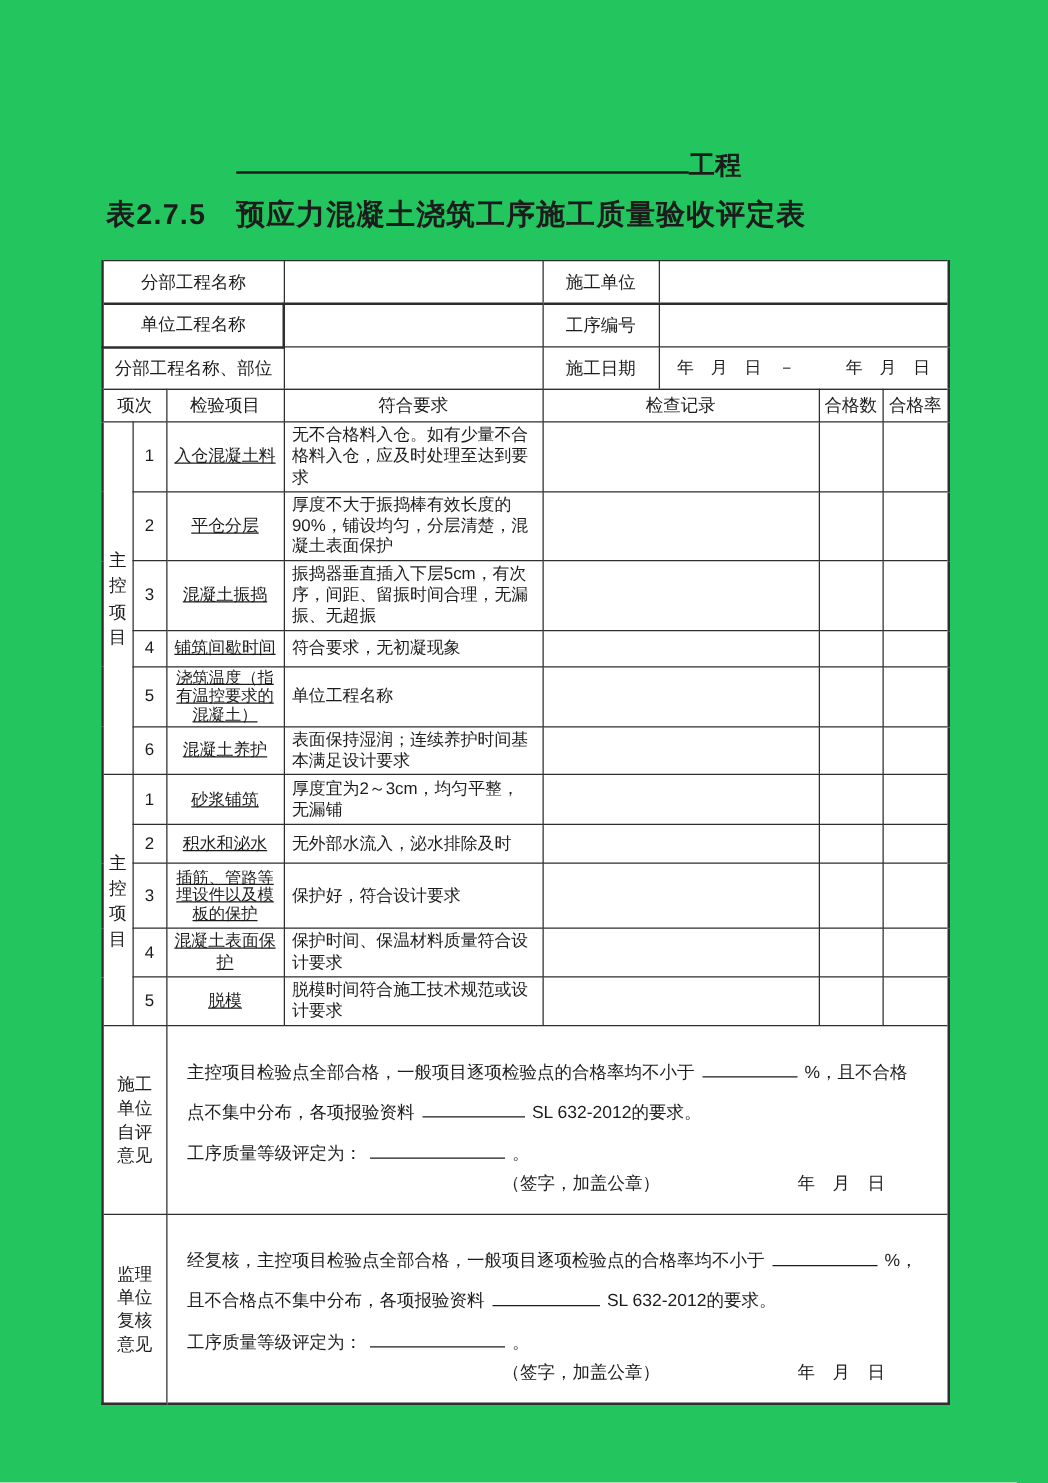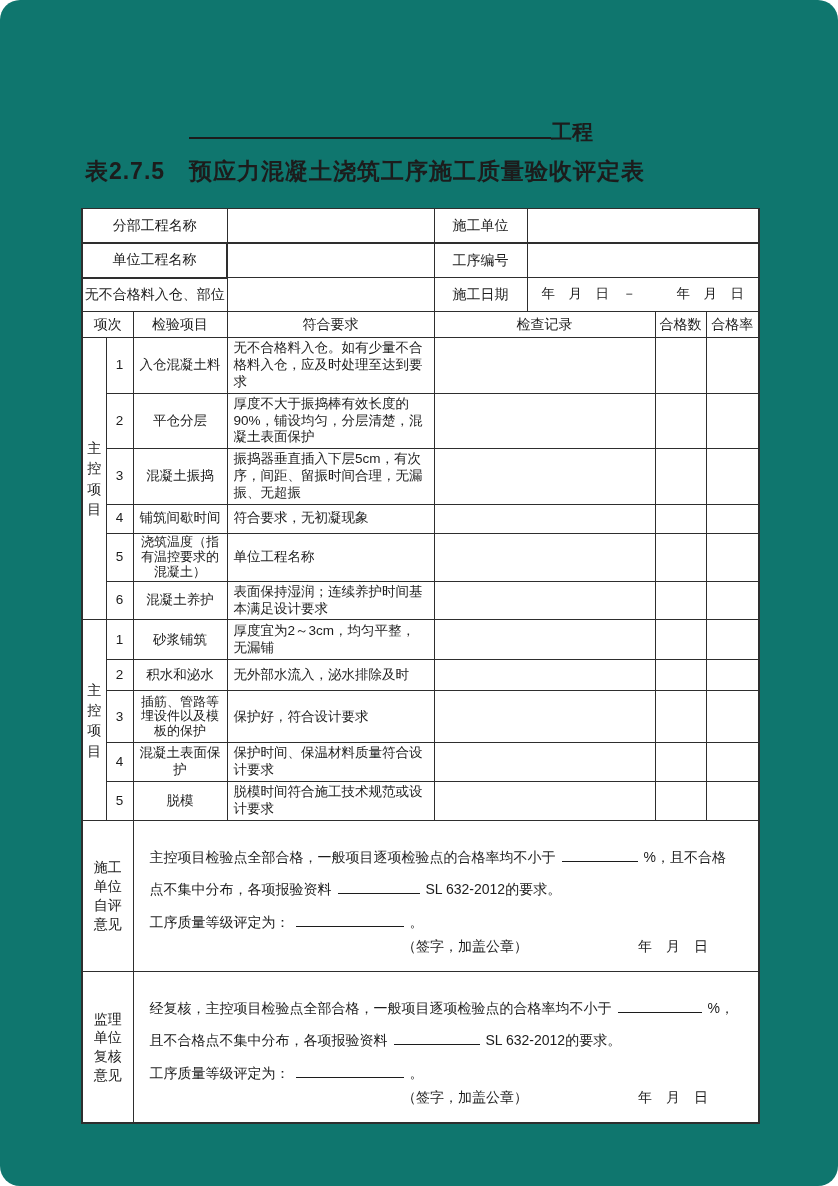--- a/index.html
+++ b/index.html
@@ -3,21 +3,21 @@
 <meta charset="utf-8">
 <style>
   * { margin: 0; padding: 0; box-sizing: border-box; }
   html, body { background: #ffffff; }
   body {
     width: 838px; height: 1186px;
     font-family: "Liberation Sans", sans-serif;
     color: #1c1c1c;
     position: relative;
   }
-  .page { position: absolute; left: 0; top: 0; width: 838px; height: 1186px; background: #0f766e; border-radius: 20px; }
+  .page { position: absolute; left: 0; top: 0; width: 838px; height: 1186px; background: #22c55e; }
 
   
   .top-line {
     position: absolute; top: 116px; left: 0; width: 838px;
     text-align: center; font-size: 21px; font-weight: bold;
     white-space: nowrap; transform: translateX(-28px);
   }
   .top-line .fill-line {
     display: inline-block; width: 362px; height: 1.1em;
     border-bottom: 2px solid #1c1c1c; vertical-align: baseline;
@@ -33,21 +33,21 @@
   table { border-collapse: collapse; table-layout: fixed; width: 677px; background: #fff; }
   table + table { margin-top: -1px; padding-left: 10px; }
   td {
     border: 1px solid #2e2e2e;
     font-size: 13.5px; line-height: 1.25;
     vertical-align: middle; text-align: center;
     overflow: hidden;
   }
   .outer-b { border: 2px solid #2e2e2e; }
   td.req { text-align: left; padding: 2px 6px; }
-  td.item { padding: 1px 2px; }
+  td.item { padding: 1px 2px; text-decoration: underline; }
   .vert-label div {
     width: 15px; margin: 0 auto;
     word-break: break-all; line-height: 1.45; font-size: 14px;
     letter-spacing: 0;
   }
   .side-label div {
     width: 32px; margin: 0 auto;
     word-break: break-all; line-height: 1.35; font-size: 14px;
   }
   td.info-label { font-size: 14px; }
@@ -100,21 +100,21 @@
         <td class="info-label">施工单位</td>
         <td style="border-right-width:2px"></td>
       </tr>
       <tr style="height:35px">
         <td class="info-label outer-b" style="border-top-width:2px;border-left-width:2px">单位工程名称</td>
         <td style="border-top-width:2px"></td>
         <td class="info-label" style="border-top-width:2px">工序编号</td>
         <td style="border-top-width:2px;border-right-width:2px"></td>
       </tr>
       <tr style="height:34px">
-        <td class="info-label" style="border-left-width:2px">无不合格料入仓、部位</td>
+        <td class="info-label" style="border-left-width:2px">分部工程名称、部位</td>
         <td></td>
         <td class="info-label">施工日期</td>
         <td style="border-right-width:2px">年　月　日　－　　　年　月　日</td>
       </tr>
     </tbody>
       </table>
 
     <table>
       <colgroup>
           <col style="width:24px">

